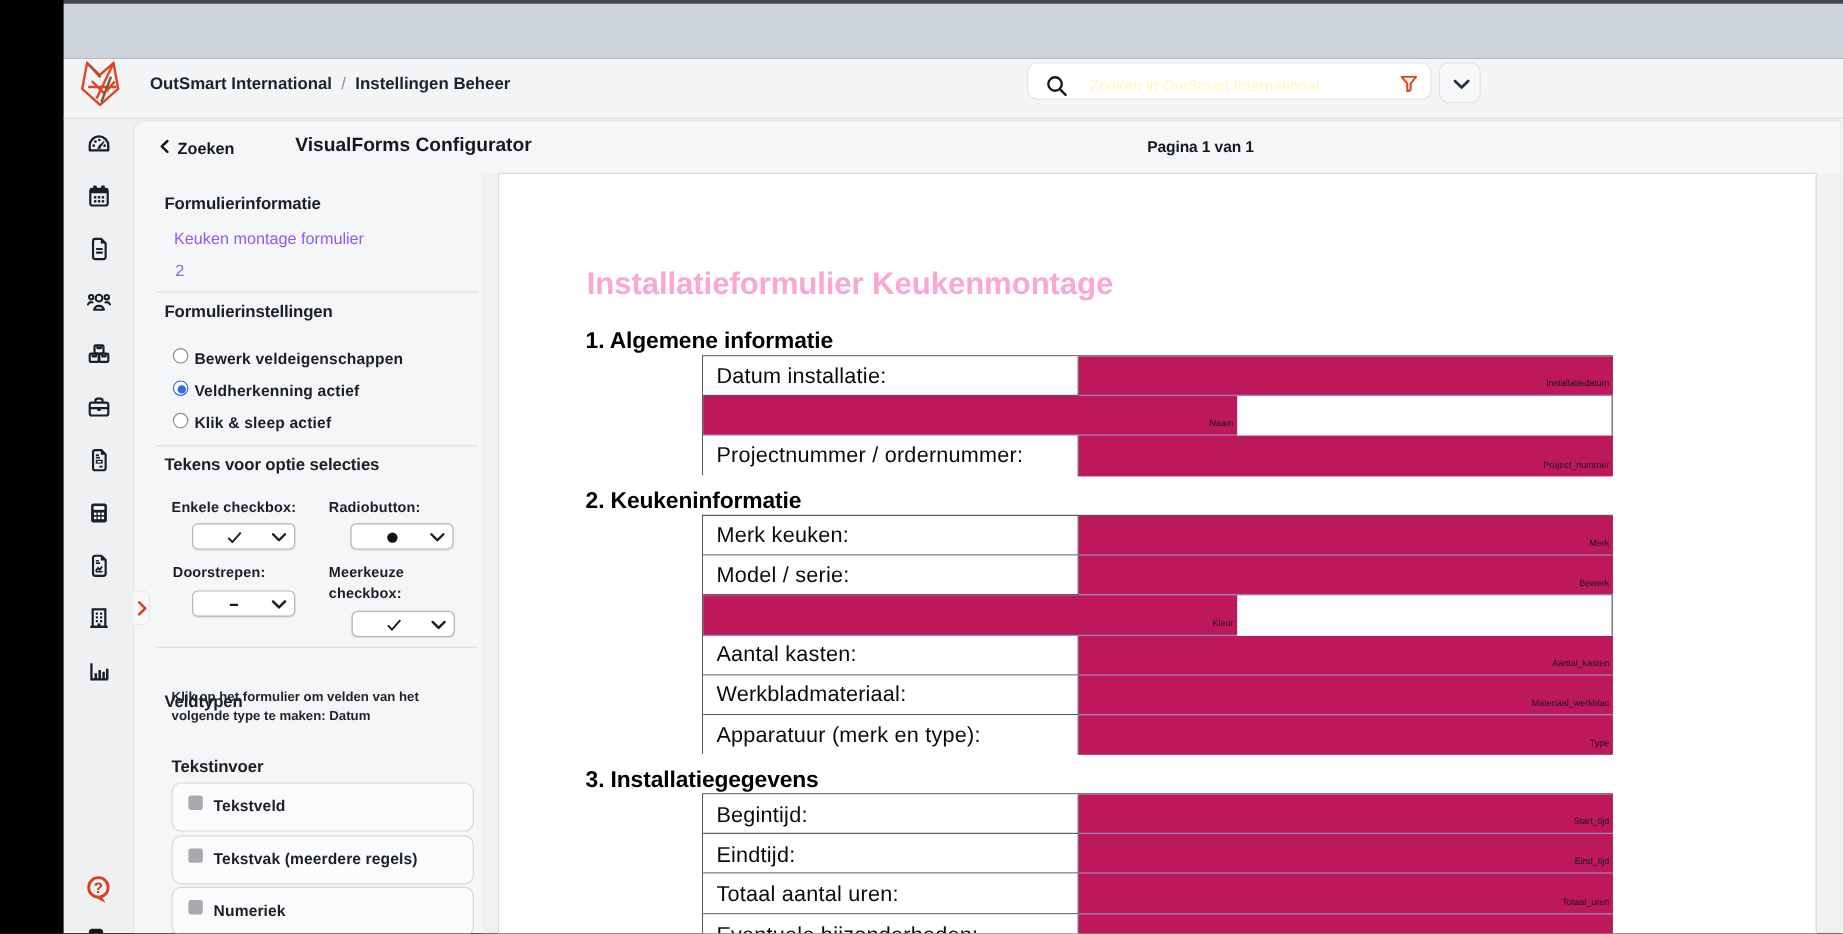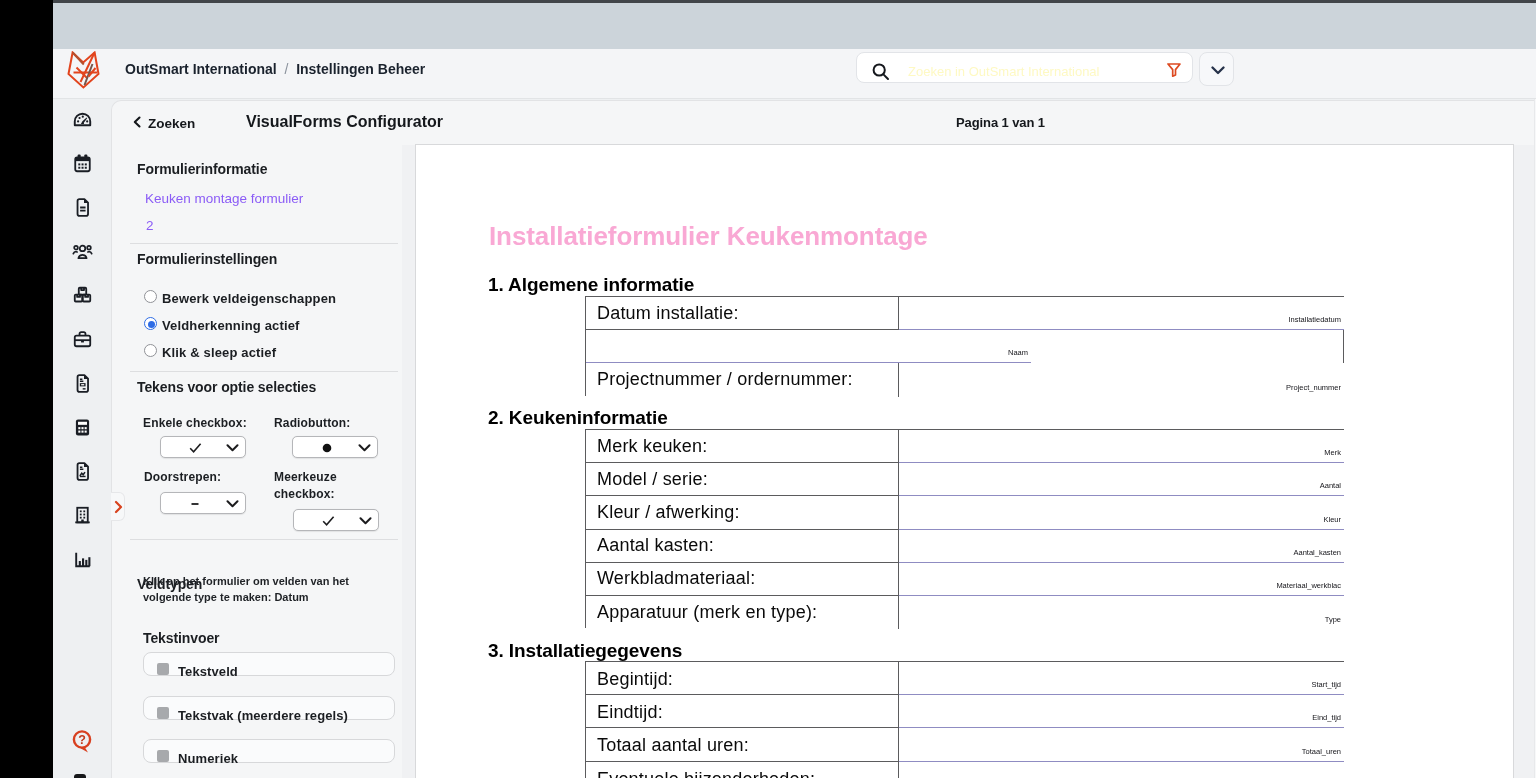--- a/index.html
+++ b/index.html
@@ -31,28 +31,28 @@
   .sep    { left:130px; width:268px; height:1px; background:#dddee0; }
   .rlabel { font-size:13px; font-weight:bold; color:#1b1e22; letter-spacing:0.15px; }
   .slabel { font-size:12px; font-weight:bold; color:#1b1e22; letter-spacing:0.15px; }
   .radio  { width:13px; height:13px; border-radius:50%; background:#fff; border:1.5px solid #909297; }
   .sel    { width:86px; height:22px; background:#fff; border:1px solid #b5b6b9; border-radius:5px; box-shadow:0 0.5px 1px rgba(0,0,0,0.08); }
   .sel svg.chev { position:absolute; right:6px; top:7px; }
   .sel svg.g { position:absolute; left:28px; top:6px; }
   .sel svg.g[height="4"] { top:9px; left:30px; }
   .sel svg.g[height="10"][width="10"] { top:6px; left:29px; }
   .hint   { font-size:11px; font-weight:bold; color:#1f2226; line-height:16.2px; }
-  .fbtn   { left:143px; width:252px; height:24px; background:#fafbfc; border:1px solid #d7d8da; border-radius:8px; }
+  .fbtn   { left:143px; width:252px; height:41px; background:#fafbfc; border:1px solid #d7d8da; border-radius:8px; }
   .fbtn .sq { position:absolute; left:13px; top:10px; width:12px; height:12px; background:#a7a9ac; border-radius:2px; }
   .fbtn .bt { position:absolute; left:34px; top:11px; font-size:13px; font-weight:bold; color:#1b1e22; letter-spacing:0.1px; }
   
   .h2 { font-size:19px; font-weight:bold; color:#000; letter-spacing:-0.1px;text-align:right; }
   .trow { position:absolute; left:0; display:flex; }
   .tlab { width:313px; background:#fff; border-right:1px solid #5b5b5d; font-size:18px; letter-spacing:0.2px; color:#0a0a0a; padding-left:11px; display:flex; align-items:center; }
-  .tfld { width:445px; background:#ffffff; position:relative; }
+  .tfld { width:445px; background:#be185d; position:relative; }
   .tfld .fname { position:absolute; right:3px; bottom:5px; font-size:7.5px; color:#15151a; }
   .tbl { position:absolute; border:1px solid #5b5b5d; }
   
   .icon { position:absolute; left:72px; width:21px; height:21px; }
 </style>
 </head>
 <body>
 <div id="stage">
   <div class="abs" id="topline"></div>
   <div class="abs" id="topstrip"></div>
@@ -324,25 +324,24 @@
     <div class="tbl" style="left: 585px; top: 429px; width: 759px; height: 199.2px;">
       <div class="trow" style="top: 0px; height: 33.2px;">
         <div class="tlab" style="border-bottom: 1px solid rgb(91, 91, 93);">Merk keuken:</div>
         <div class="tfld" style="border-bottom: 1px solid rgb(143, 140, 194);">
           <div class="fname">Merk</div>
         </div>
       </div>
       <div class="trow" style="top: 33.2px; height: 33.2px;">
         <div class="tlab" style="border-bottom: 1px solid rgb(91, 91, 93);">Model / serie:</div>
         <div class="tfld" style="border-bottom: 1px solid rgb(143, 140, 194);">
-          <div class="fname">Aantal</div>
+          <div class="fname">Bewerk</div>
         </div>
       </div>
       <div class="trow" style="top: 66.4px; height: 33.2px;">
-        <div class="tlab" style="border-bottom: 1px solid rgb(91, 91, 93);">Kleur / afwerking:</div>
         <div class="tfld" style="border-bottom: 1px solid rgb(143, 140, 194);">
           <div class="fname">Kleur</div>
         </div>
       </div>
       <div class="trow" style="top: 99.6px; height: 33.2px;">
         <div class="tlab" style="border-bottom: 1px solid rgb(91, 91, 93);">Aantal kasten:</div>
         <div class="tfld" style="border-bottom: 1px solid rgb(143, 140, 194);">
           <div class="fname">Aantal_kasten</div>
         </div>
       </div>

